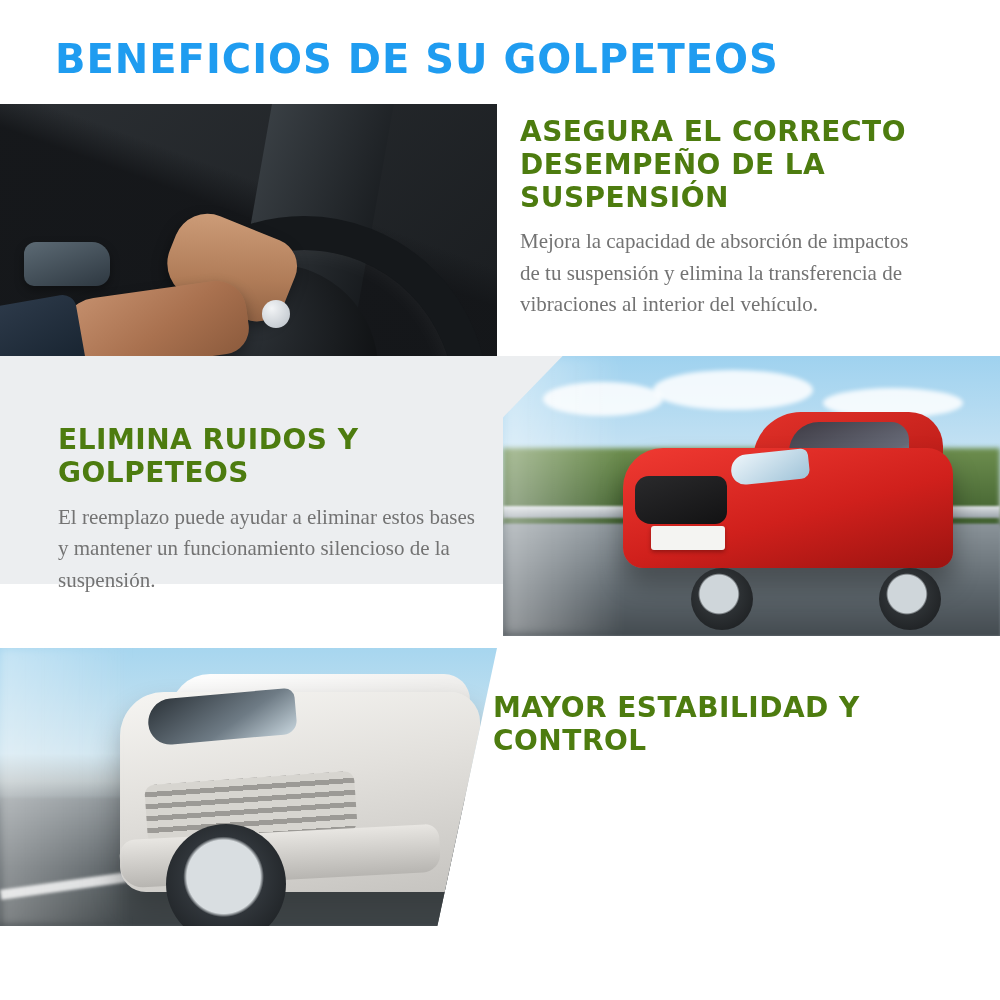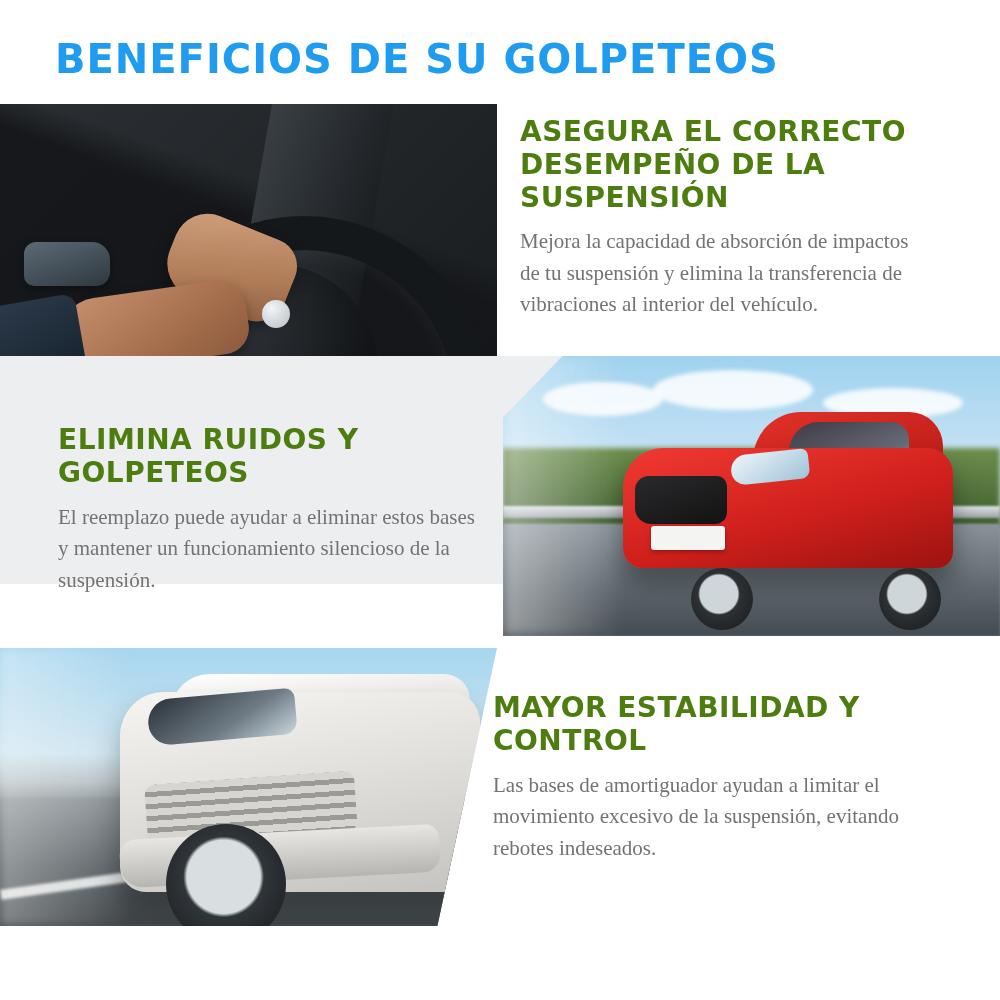--- a/index.html
+++ b/index.html
@@ -450,17 +450,16 @@
         <div class="p3-headlight"></div>
         <div class="p3-grille"></div>
         <div class="p3-bumper"></div>
         <div class="p3-wheel"></div>
         <div class="p3-sky-blur"></div>
       </div>
     </div>
 
     <div class="s3-text">
       <h2 class="heading">MAYOR ESTABILIDAD Y CONTROL</h2>
-      <p class="body-text">Las bases de amortiguador ayudan a limitar el movimiento excesivo de la suspensión, evitando rebotes indeseados.</p>
     </div>
   </div>
 
 </div>
 
 </body></html>

